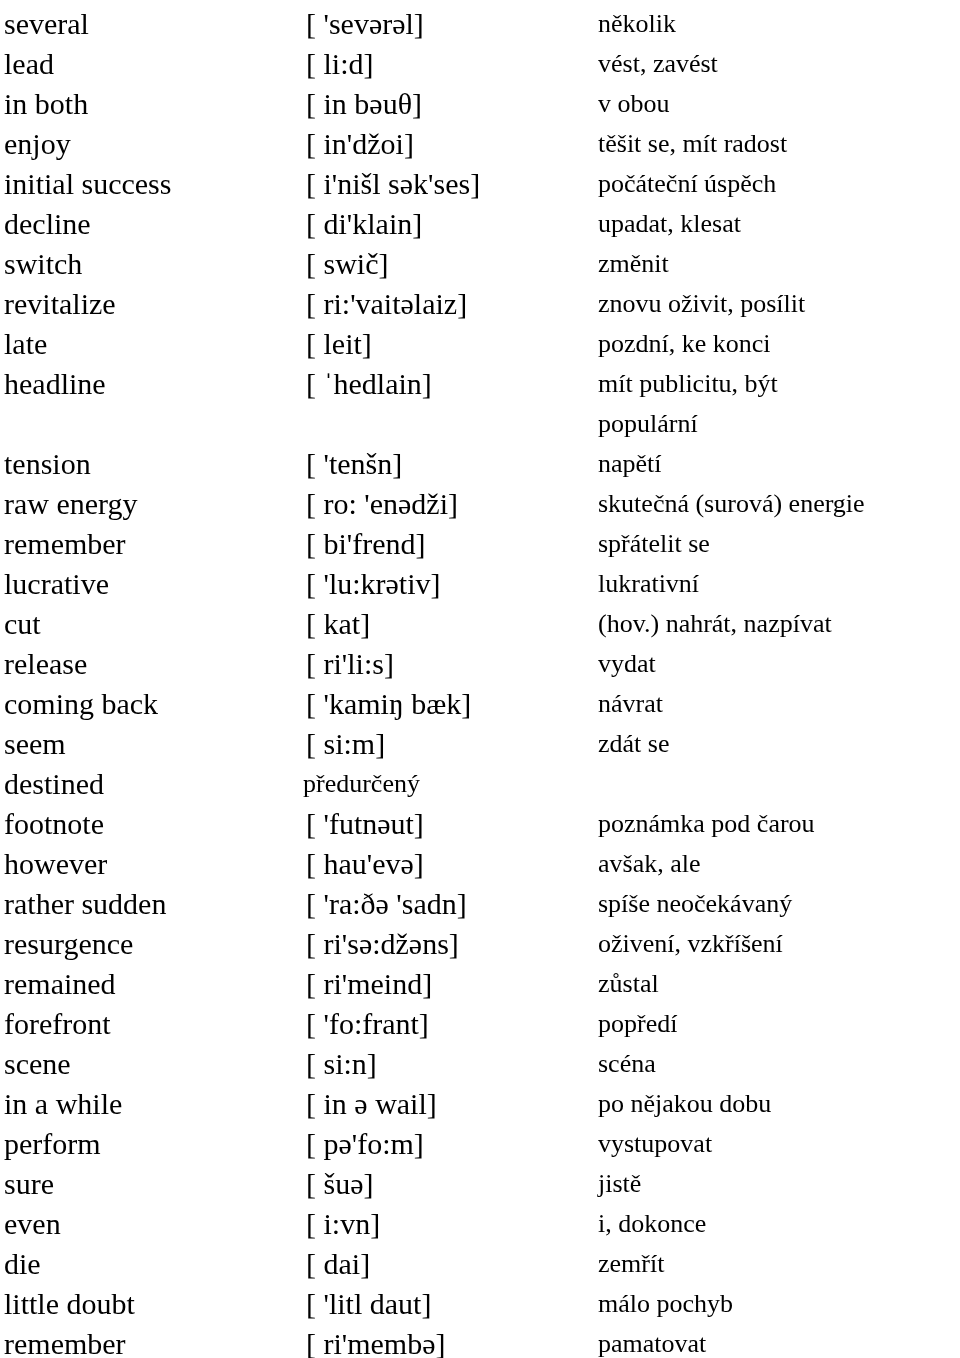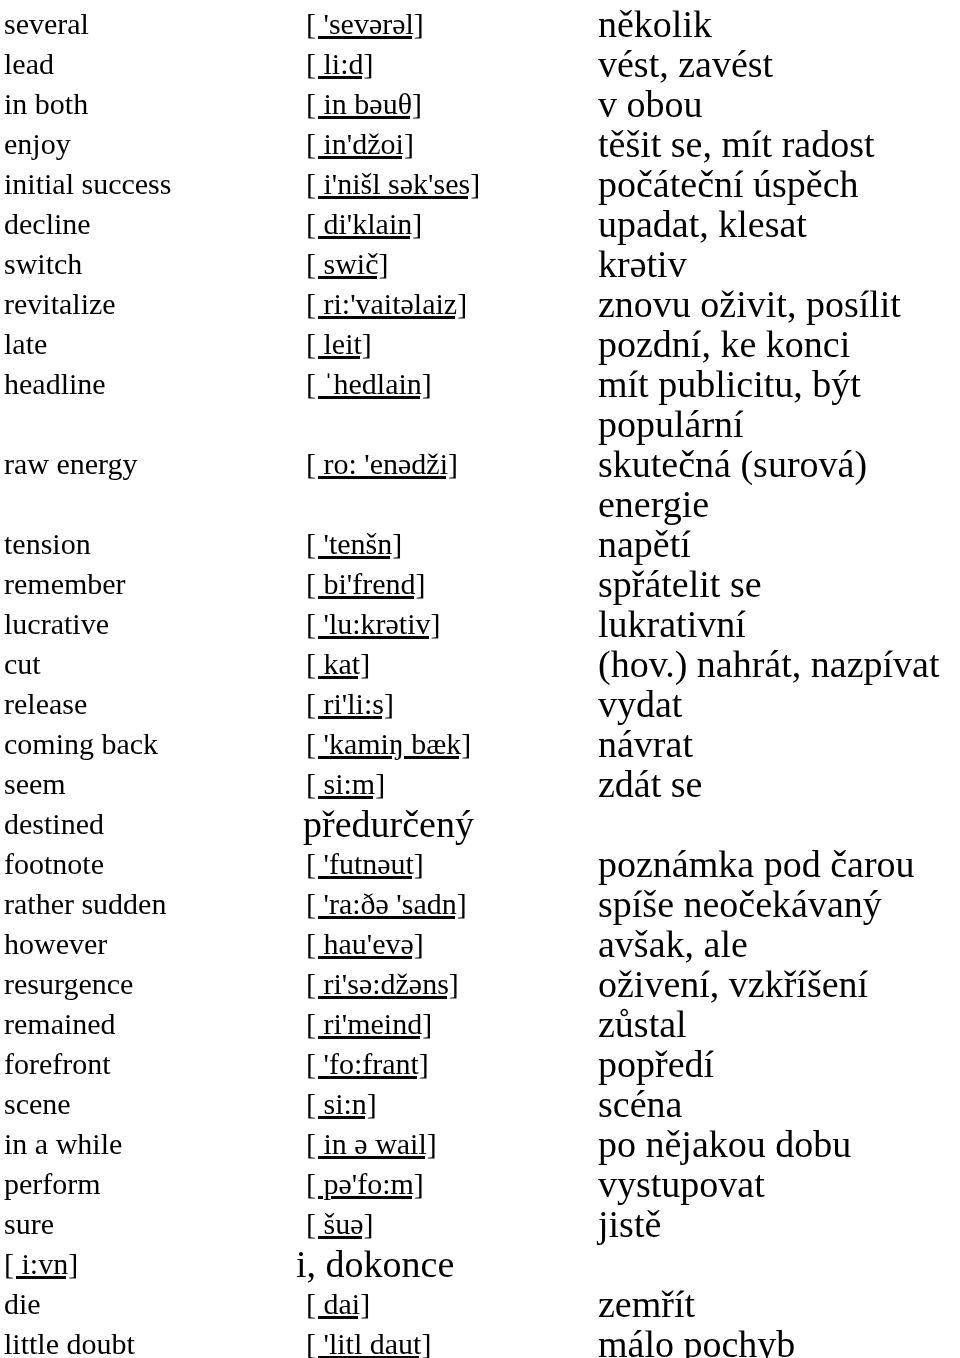--- a/index.html
+++ b/index.html
@@ -41,29 +41,28 @@
     white-space: nowrap;
   }
 
   .col-pron {
     flex: 0 0 295px;
     width: 295px;
     padding-left: 4px;
     box-sizing: border-box;
     font-size: 30px;
     white-space: nowrap;
-    text-decoration: underline;
   }
 
   .col-meaning {
     flex: 1 1 auto;
     padding-left: 1px;
     padding-right: 2px;
     box-sizing: border-box;
-    font-size: 38px;
+    font-size: 26px;
     line-height: 40px;
   }
 
   .col-meaning .wrap-line {
     display: block;
   }
 </style>
 </head>
 <body>
 
@@ -107,21 +106,21 @@
       <div class="col-term">decline</div>
       <div class="col-pron">[ di'klain]</div>
       <div class="col-meaning">
         <span class="wrap-line">upadat, klesat</span>
       </div>
     </div>
     <div class="vocab-row">
       <div class="col-term">switch</div>
       <div class="col-pron">[ swič]</div>
       <div class="col-meaning">
-        <span class="wrap-line">krətiv</span>
+        <span class="wrap-line">změnit</span>
       </div>
     </div>
     <div class="vocab-row">
       <div class="col-term">revitalize</div>
       <div class="col-pron">[ ri:'vaitəlaiz]</div>
       <div class="col-meaning">
         <span class="wrap-line">znovu oživit, posílit</span>
       </div>
     </div>
     <div class="vocab-row">
@@ -133,34 +132,34 @@
     </div>
     <div class="vocab-row">
       <div class="col-term">headline</div>
       <div class="col-pron">[ ˈhedlain]</div>
       <div class="col-meaning">
         <span class="wrap-line">mít publicitu, být</span>
         <span class="wrap-line">populární</span>
       </div>
     </div>
     <div class="vocab-row">
+      <div class="col-term">tension</div>
+      <div class="col-pron">[ 'tenšn]</div>
+      <div class="col-meaning">
+        <span class="wrap-line">napětí</span>
+      </div>
+    </div>
+    <div class="vocab-row">
       <div class="col-term">raw energy</div>
       <div class="col-pron">[ ro: 'enədži]</div>
       <div class="col-meaning">
         <span class="wrap-line">skutečná (surová) energie</span>
       </div>
     </div>
     <div class="vocab-row">
-      <div class="col-term">tension</div>
-      <div class="col-pron">[ 'tenšn]</div>
-      <div class="col-meaning">
-        <span class="wrap-line">napětí</span>
-      </div>
-    </div>
-    <div class="vocab-row">
       <div class="col-term">remember</div>
       <div class="col-pron">[ bi'frend]</div>
       <div class="col-meaning">
         <span class="wrap-line">spřátelit se</span>
       </div>
     </div>
     <div class="vocab-row">
       <div class="col-term">lucrative</div>
       <div class="col-pron">[ 'lu:krətiv]</div>
       <div class="col-meaning">
@@ -202,34 +201,34 @@
       </div>
     </div>
     <div class="vocab-row">
       <div class="col-term">footnote</div>
       <div class="col-pron">[ 'futnəut]</div>
       <div class="col-meaning">
         <span class="wrap-line">poznámka pod čarou</span>
       </div>
     </div>
     <div class="vocab-row">
+      <div class="col-term">however</div>
+      <div class="col-pron">[ hau'evə]</div>
+      <div class="col-meaning">
+        <span class="wrap-line">avšak, ale</span>
+      </div>
+    </div>
+    <div class="vocab-row">
       <div class="col-term">rather sudden</div>
       <div class="col-pron">[ 'ra:ðə 'sadn]</div>
       <div class="col-meaning">
         <span class="wrap-line">spíše neočekávaný</span>
       </div>
     </div>
     <div class="vocab-row">
-      <div class="col-term">however</div>
-      <div class="col-pron">[ hau'evə]</div>
-      <div class="col-meaning">
-        <span class="wrap-line">avšak, ale</span>
-      </div>
-    </div>
-    <div class="vocab-row">
       <div class="col-term">resurgence</div>
       <div class="col-pron">[ ri'sə:džəns]</div>
       <div class="col-meaning">
         <span class="wrap-line">oživení, vzkříšení</span>
       </div>
     </div>
     <div class="vocab-row">
       <div class="col-term">remained</div>
       <div class="col-pron">[ ri'meind]</div>
       <div class="col-meaning">
@@ -265,20 +264,21 @@
       </div>
     </div>
     <div class="vocab-row">
       <div class="col-term">sure</div>
       <div class="col-pron">[ šuə]</div>
       <div class="col-meaning">
         <span class="wrap-line">jistě</span>
       </div>
     </div>
     <div class="vocab-row">
+      <div class="col-term">even</div>
       <div class="col-pron">[ i:vn]</div>
       <div class="col-meaning">
         <span class="wrap-line">i, dokonce</span>
       </div>
     </div>
     <div class="vocab-row">
       <div class="col-term">die</div>
       <div class="col-pron">[ dai]</div>
       <div class="col-meaning">
         <span class="wrap-line">zemřít</span>

